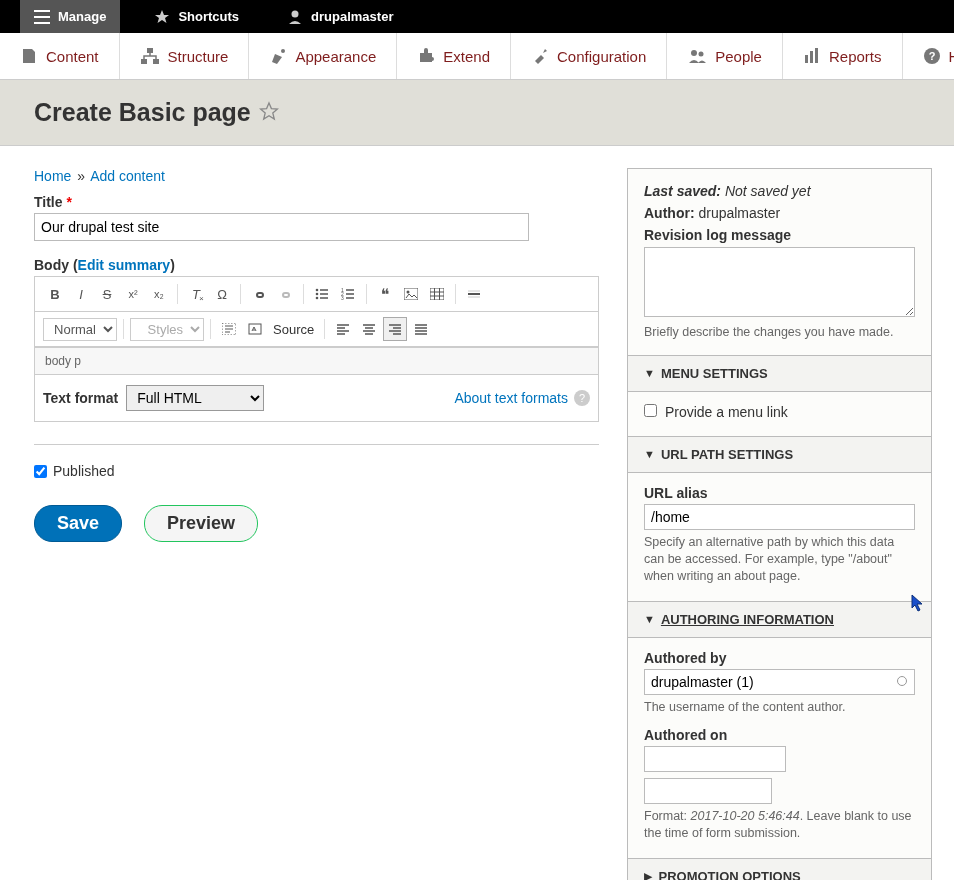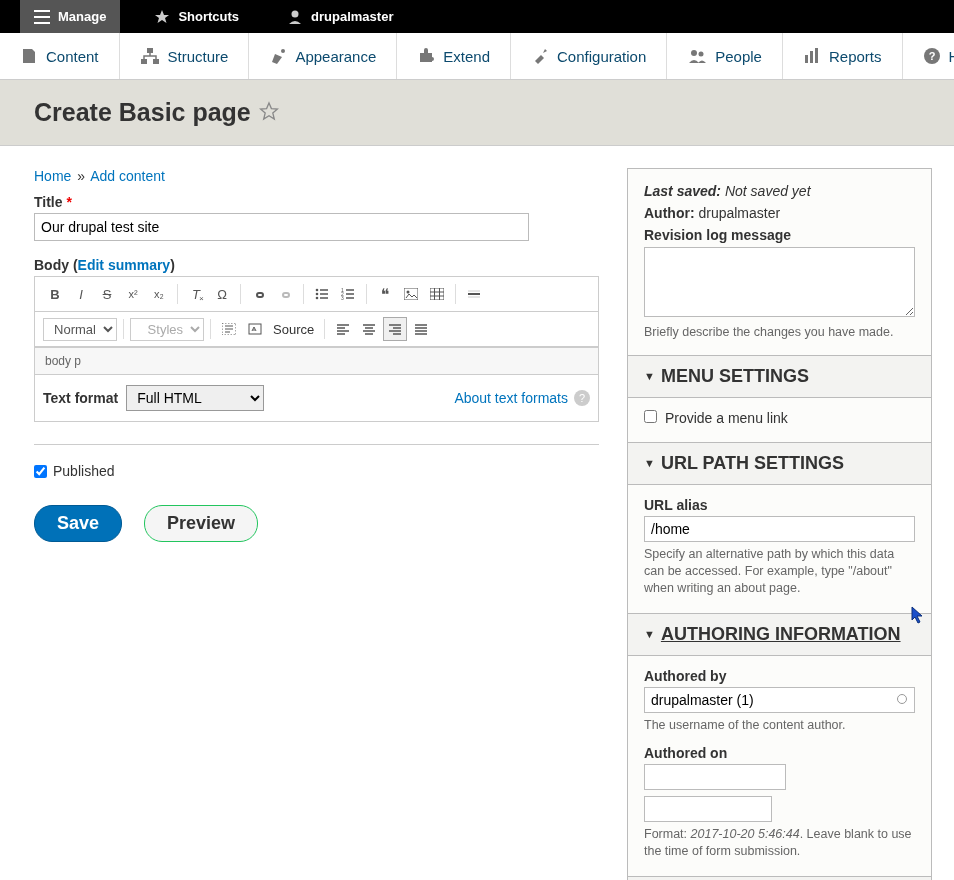--- a/index.html
+++ b/index.html
@@ -2,21 +2,21 @@
 <html><head>
 <meta charset="utf-8">
 <style>
 * { box-sizing: border-box; margin: 0; padding: 0; }
 body { font-family: "Lucida Grande", Arial, sans-serif; font-size: 14px; color: #333; background: #fff; width: 954px; }
 .topbar { background: #000; height: 33px; display: flex; align-items: center; }
 .topbar-item { display: flex; align-items: center; padding: 0 14px; height: 33px; color: #fff; font-weight: bold; font-size: 13px; cursor: pointer; margin-left: 20px; }
 .topbar-item.active { background: #555; }
 .topbar-icon { margin-right: 8px; display: inline-flex; }
 .menubar { background: #fff; border-bottom: 1px solid #ccc; height: 47px; display: flex; }
-.menu-item { display: flex; align-items: center; padding: 0 20px; border-right: 1px solid #ddd; font-size: 15px; color: #0c4a6e; cursor: pointer; }
+.menu-item { display: flex; align-items: center; padding: 0 20px; border-right: 1px solid #ddd; font-size: 15px; color: #7f1d1d; cursor: pointer; }
 .menu-item svg { margin-right: 8px; }
 .title-area { background: #e0dfd8; padding: 18px 34px; border-bottom: 1px solid #ccc; }
 .page-title { font-size: 25px; font-weight: bold; display: flex; align-items: center; }
 .page-title .star { margin-left: 8px; color: #888; }
 .content-wrap { display: flex; padding: 22px 0 0 34px; }
 .left { width: 565px; }
 .right { margin-left: 28px; width: 305px; }
 .breadcrumb { margin-bottom: 10px; font-size: 14px; }
 .breadcrumb a { color: #0074bd; text-decoration: none; }
 .breadcrumb .sep { color: #333; margin: 0 2px; }
@@ -44,21 +44,21 @@
 .checkbox-row { display: flex; align-items: center; margin-bottom: 26px; }
 .checkbox-row label { margin-left: 6px; }
 .btn { padding: 7px 22px; border-radius: 18px; font-size: 18px; font-weight: bold; cursor: pointer; border: 1px solid #22c55e; }
 .btn-primary { background: #0071b8; color: #fff; border-color: #005a94; }
 .btn-secondary { background: #f5f5f5; color: #333; margin-left: 18px; }
 .sidebar { border: 1px solid #bbb; font-size: 14px; }
 .side-block { padding: 14px 16px; border-bottom: 1px solid #bbb; background:#f3f3f1;}
 .side-block.top { background: #fcfcfa; }
 .side-block .em { font-style: italic; }
 .side-block .b { font-weight: bold; }
-.side-title { font-weight: bold; font-size: 18px; }
+.side-title { font-weight: bold; font-size: 13px; }
 .side-title-row { display:flex; align-items:center; cursor:pointer; padding: 10px 16px; border-bottom:1px solid #bbb; background:#f3f3f1;}
 .side-title-row .arrow { margin-right: 6px; font-size: 11px; }
 .side-input { width: 100%; padding: 4px 6px; border: 1px solid #bbb; font-size: 14px; font-family:inherit; }
 .side-desc { color: #666; font-size: 12.5px; margin-top: 4px; line-height:1.35; }
 .side-textarea { width: 100%; height: 70px; border: 1px solid #bbb; resize: vertical; margin-top:4px; }
 .side-inner { padding: 12px 16px 16px 16px; border-bottom:1px solid #bbb; background:#fcfcfa;}
 .side-label { font-weight: bold; font-size: 14px; margin-bottom: 3px; display:block; }
 .small-input { width: 142px; padding: 4px 6px; border:1px solid #bbb; font-size:14px; }
 .autocomplete { position:relative; }
 .autocomplete .circ { position:absolute; right:8px; top:7px; width:10px; height:10px; border:1px solid #999; border-radius:50%; }

